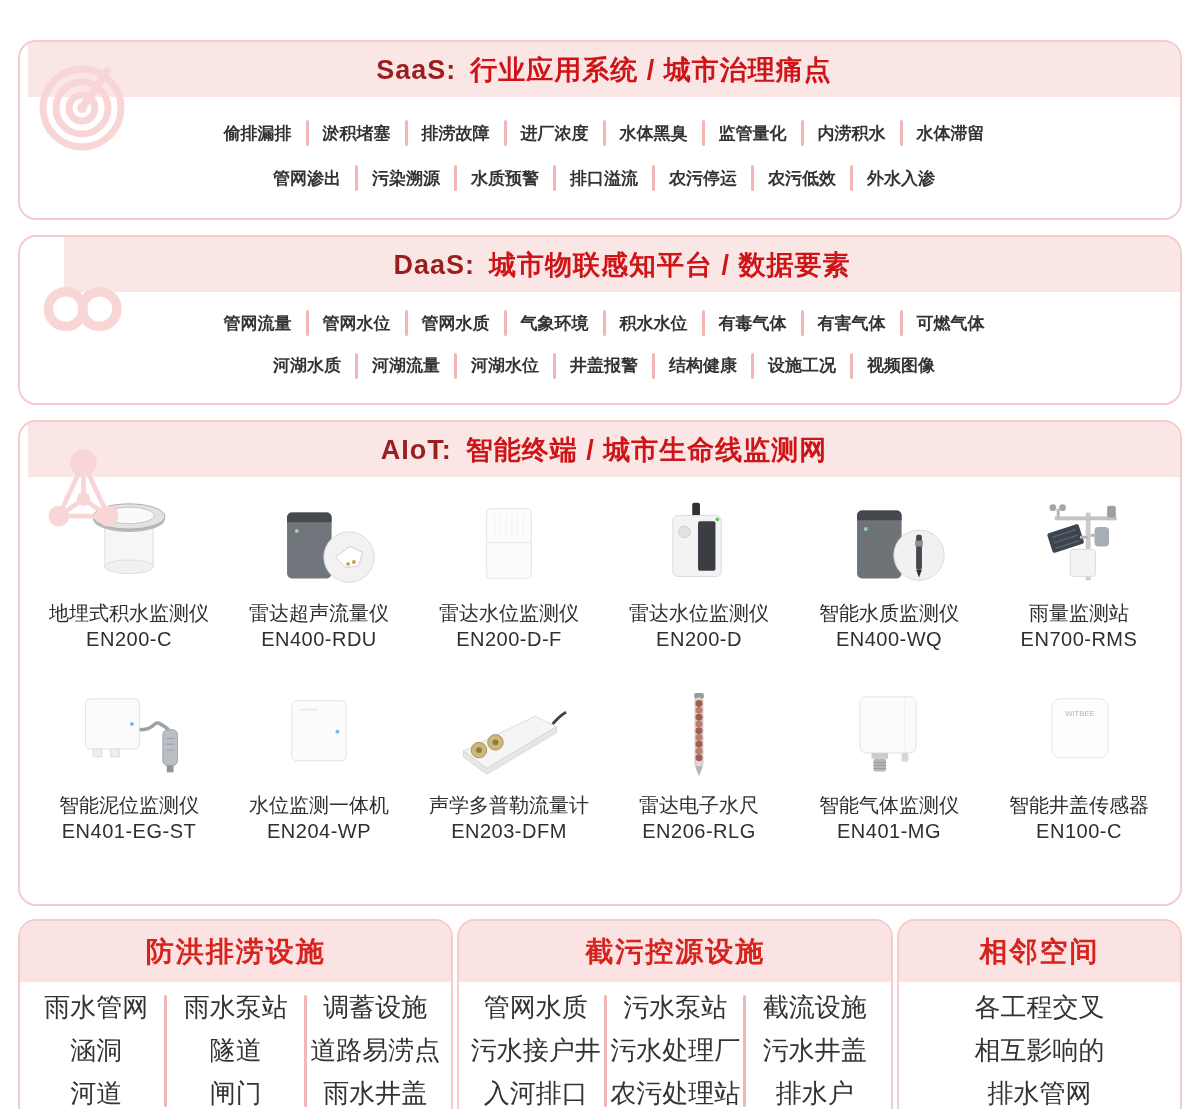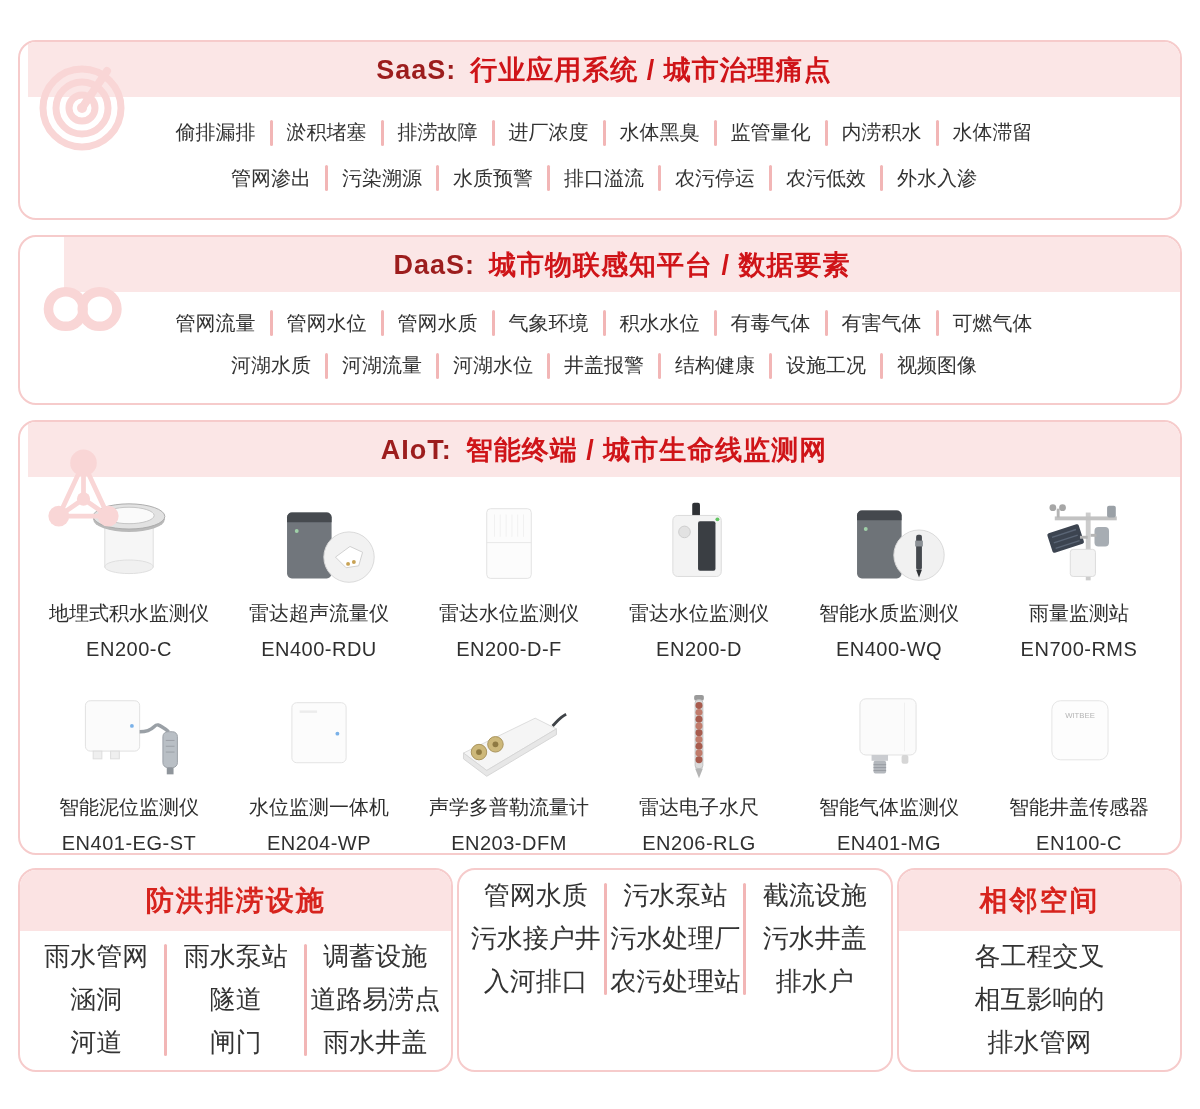--- a/index.html
+++ b/index.html
@@ -30,50 +30,50 @@
   .title-main  { color:#cf1418; }
 
   .watermark { position:absolute; pointer-events:none; }
 
   
   .panel-body { position:relative; }
   .items-row {
     display:flex; align-items:center; justify-content:center;
     white-space:nowrap;
   }
-  .item { font-size:20px; font-weight:400; color:#333333; }
+  .item { font-size:17px; font-weight:700; color:#333333; }
   .v-divider {
     display:inline-block; width:3px; height:26px;
     background:#f2b6b6; margin:0 14px; border-radius:2px;
   }
 
   
   .sec-saas { height:180px; margin-bottom:15px; }
   .sec-saas .panel-head { height:55px; }
   .sec-saas .panel-body { height:121px; display:flex; flex-direction:column; justify-content:space-evenly; padding:4px 0 8px; }
 
   .sec-daas { height:170px; margin-bottom:15px; }
   .sec-daas .panel-head { height:55px;margin-left:36px; }
   .sec-daas .panel-body { height:111px; display:flex; flex-direction:column; justify-content:space-evenly; padding:2px 0 8px; }
 
-  .sec-aiot { height:435px; margin-bottom:13px; }
+  .sec-aiot { height:486px; margin-bottom:13px; }
   .sec-aiot .panel-head { height:55px; }
 
   
   .device-grid {
     display:grid;
     grid-template-columns:repeat(6,1fr);
-    row-gap:32px;
+    row-gap:40px;
     padding:22px 6px 0;
   }
   .device-card { display:flex; flex-direction:column; align-items:center; }
   .dev-icon { height:92px; width:170px; display:flex; align-items:flex-end; justify-content:center; }
   .dev-icon svg { width:170px; height:92px; }
   .dev-name  { font-size:20px; font-weight:500; color:#2f2f2f; margin-top:9px; white-space:nowrap; }
-  .dev-model { font-size:20px; font-weight:500; color:#2f2f2f; margin-top:11px; letter-spacing:0.5px; }
+  .dev-model { font-size:20px; font-weight:500; color:#2f2f2f; margin-top:1px; letter-spacing:0.5px; }
 
   
   .facility-row { display:flex; gap:4px; }
   .facility-box {
     border:2px solid #f6cbcb; border-radius:18px; overflow:hidden; background:#fff;
     height:204px; position:relative;
   }
   .fac-1 { width:440px; } .fac-2 { width:440px; } .fac-3 { width:288px; }
   .facility-head {
     background:#fbe3e3; height:61px;
@@ -414,20 +414,23 @@
         <div class="col-divider"></div>
         <div class="fac-col">
             <span class="fac-line">调蓄设施</span>
             <span class="fac-line">道路易涝点</span>
             <span class="fac-line">雨水井盖</span>
           </div>
       </div>
     </div>
 
     <div class="facility-box fac-2">
+      <div class="facility-head">
+        <div class="facility-title">截污控源设施</div>
+      </div>
       <div class="facility-body">
         <div class="fac-col">
             <span class="fac-line">管网水质</span>
             <span class="fac-line">污水接户井</span>
             <span class="fac-line">入河排口</span>
           </div>
         <div class="col-divider"></div>
         <div class="fac-col">
             <span class="fac-line">污水泵站</span>
             <span class="fac-line">污水处理厂</span>

